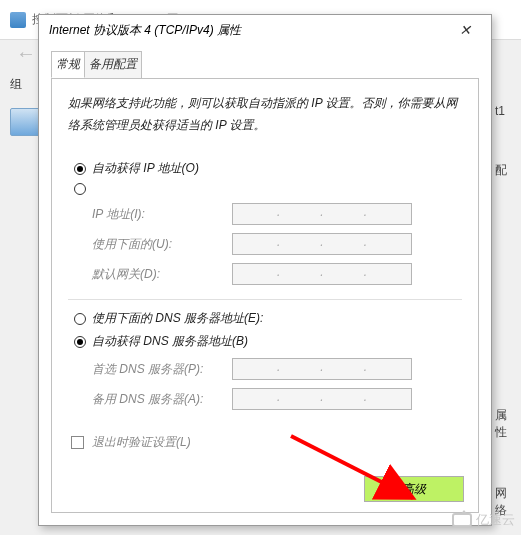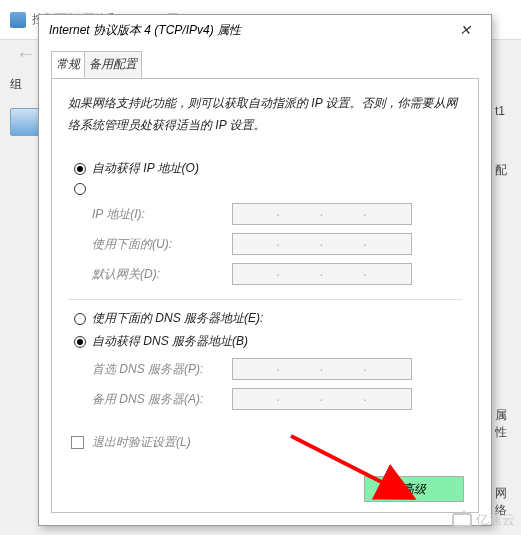--- a/index.html
+++ b/index.html
@@ -80,21 +80,21 @@
     .ip-box.disabled { background: #f5f5f5; color: #aaa; }
     .ip-sep { padding: 0 2px 4px 2px; }
     .divider { border: none; border-top: 1px solid #e0e0e0; margin: 14px 0 10px 0; }
 
     .checkbox-row { display: flex; align-items: center; gap: 8px; margin: 24px 0 0 3px; font-size: 12px; color: #888; }
     .checkbox { width: 13px; height: 13px; border: 1px solid #888; background: #fff; }
 
     .adv-btn {
       position: absolute; right: 14px; bottom: 10px;
       width: 100px; height: 26px; text-align: center; line-height: 24px;
-      background: #86efac; border: 1px solid #adadad; font-size: 12px;
+      background: #bef264; border: 1px solid #adadad; font-size: 12px;
     }
     .arrow-svg { position: absolute; pointer-events: none; }
 
     .watermark {
       position: absolute; right: 6px; bottom: 6px;
       display: flex; align-items: center; gap: 4px;
       color: #c9c9c9; font-size: 13px; font-weight: 500;
     }
     .watermark .wmico {
       width: 20px; height: 14px; border: 2px solid #c9c9c9; border-radius: 3px; position: relative;

